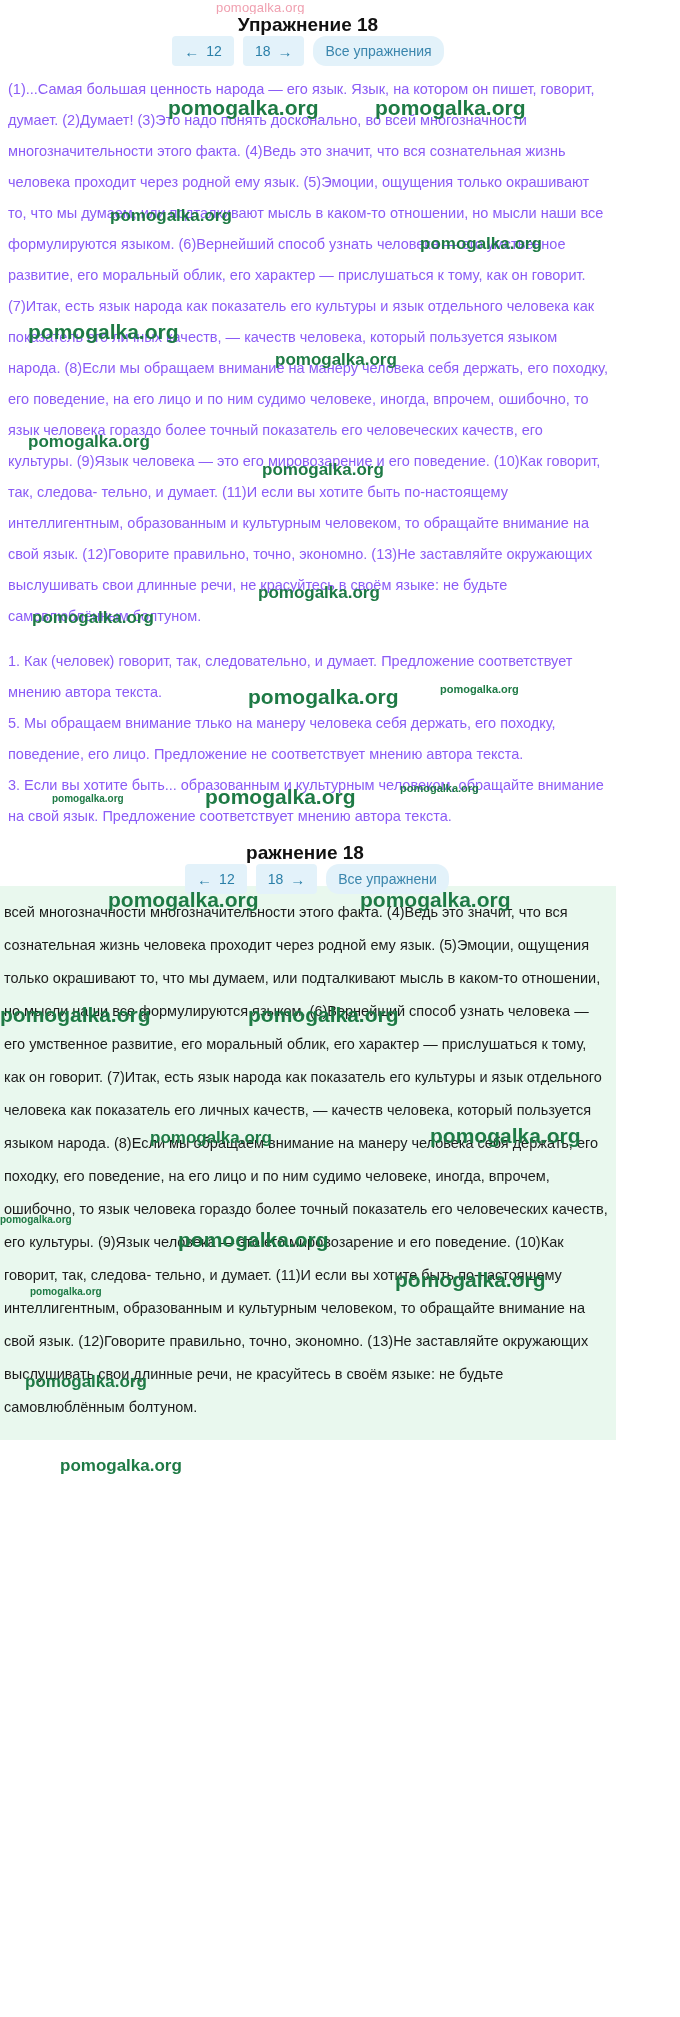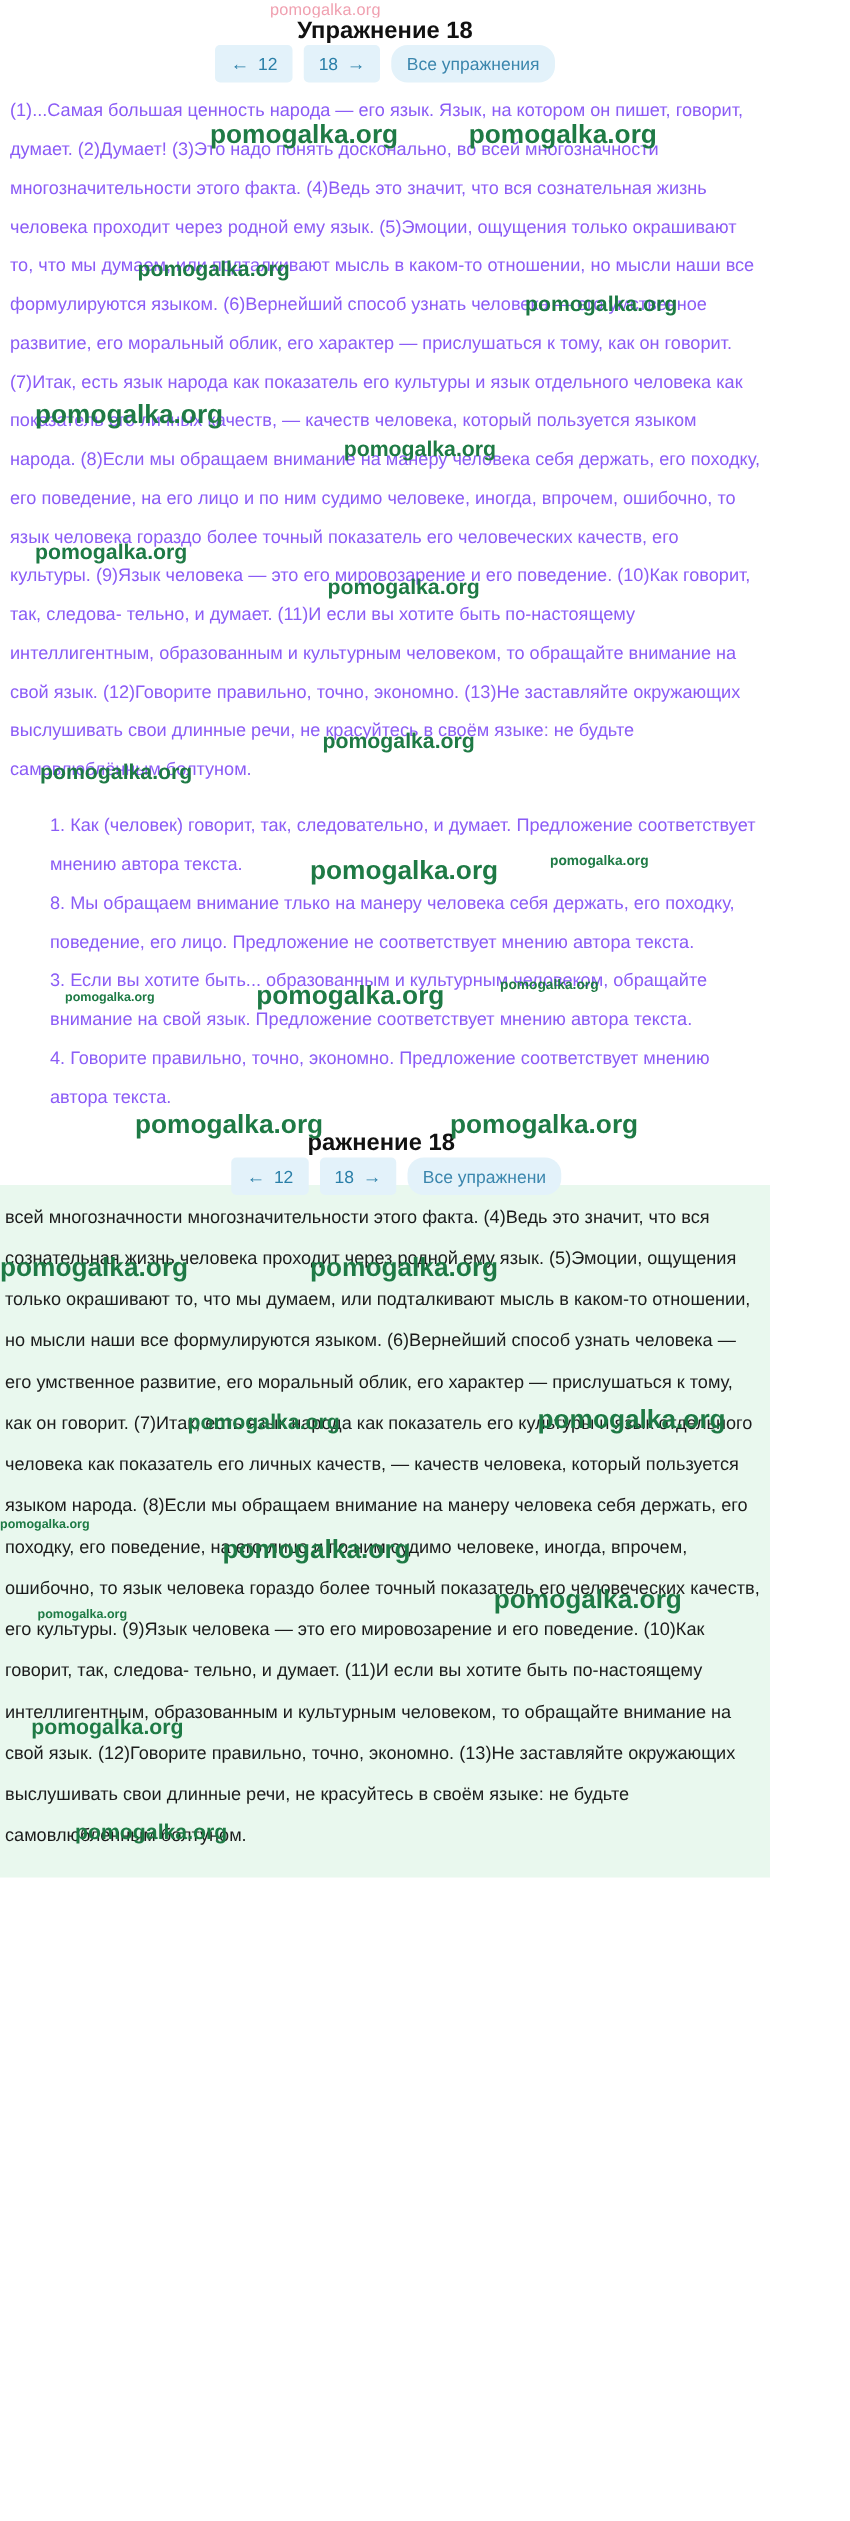--- a/index.html
+++ b/index.html
@@ -72,21 +72,21 @@
   .content {
     position: relative;
     padding: 14px 8px 10px 8px;
     font-size: 14.5px;
     line-height: 31px;
     color: #8b5cf6;
   }
   .content p { margin: 0 0 0 0; }
   .para { margin-bottom: 0; }
   .author { margin-top: 12px; }
-  .qlist { margin-top: 14px; margin-left: 32px; }
+  .qlist { margin-top: 14px; }
   .qitem { margin-bottom: 10px; }
 
   
   .green-block {
     background: #e9f8ee;
     padding: 10px 8px 16px 0px;
     font-size: 14.5px;
     line-height: 33px;
     color: #1b1b1b;
   }
@@ -139,23 +139,22 @@
         <span>Все упражнения</span>
       </div>
     </div>
   </div>
 
   <div class="content">
     <p class="para">(1)...Самая большая ценность народа — его язык. Язык, на котором он пишет, говорит, думает. (2)Думает! (3)Это надо понять досконально, во всей многозначности многозначительности этого факта. (4)Ведь это значит, что вся сознательная жизнь человека проходит через родной ему язык. (5)Эмоции, ощущения только окрашивают то, что мы думаем, или подталкивают мысль в каком-то отношении, но мысли наши все формулируются языком. (6)Вернейший способ узнать человека — его умственное развитие, его моральный облик, его характер — прислушаться к тому, как он говорит. (7)Итак, есть язык народа как показатель его культуры и язык отдельного человека как показатель его личных качеств, — качеств человека, который пользуется языком народа. (8)Если мы обращаем внимание на манеру человека себя держать, его походку, его поведение, на его лицо и по ним судимо человеке, иногда, впрочем, ошибочно, то язык человека гораздо более точный показатель его человеческих качеств, его культуры. (9)Язык человека — это его мировозарение и его поведение. (10)Как говорит, так, следова- тельно, и думает. (11)И если вы хотите быть по-настоящему интеллигентным, образованным и культурным человеком, то обращайте внимание на свой язык. (12)Говорите правильно, точно, экономно. (13)Не заставляйте окружающих выслушивать свои длинные речи, не красуйтесь в своём языке: не будьте самовлюблённым болтуном.</p>
 
     <div class="qlist">
       <p class="qitem">1. Как (человек) говорит, так, следовательно, и думает. Предложение соответствует мнению автора текста.</p>
-      <p class="qitem">8. Мы обращаем внимание тлько на манеру человека себя держать, его походку, поведение, его лицо. Предложение не соответствует мнению автора текста.</p>
+      <p class="qitem">5. Мы обращаем внимание тлько на манеру человека себя держать, его походку, поведение, его лицо. Предложение не соответствует мнению автора текста.</p>
       <p class="qitem">3. Если вы хотите быть... образованным и культурным человеком, обращайте внимание на свой язык. Предложение соответствует мнению автора текста.</p>
-      <p class="qitem">4. Говорите правильно, точно, экономно. Предложение соответствует мнению автора текста.</p>
     </div>
   </div>
 
   <div class="ex-header header2">
     <div class="ex-title">ражнение 18</div>
     <div class="nav-group">
       <div class="pill num">
         <span class="arrow">←</span>
         <span>12</span>
       </div>

